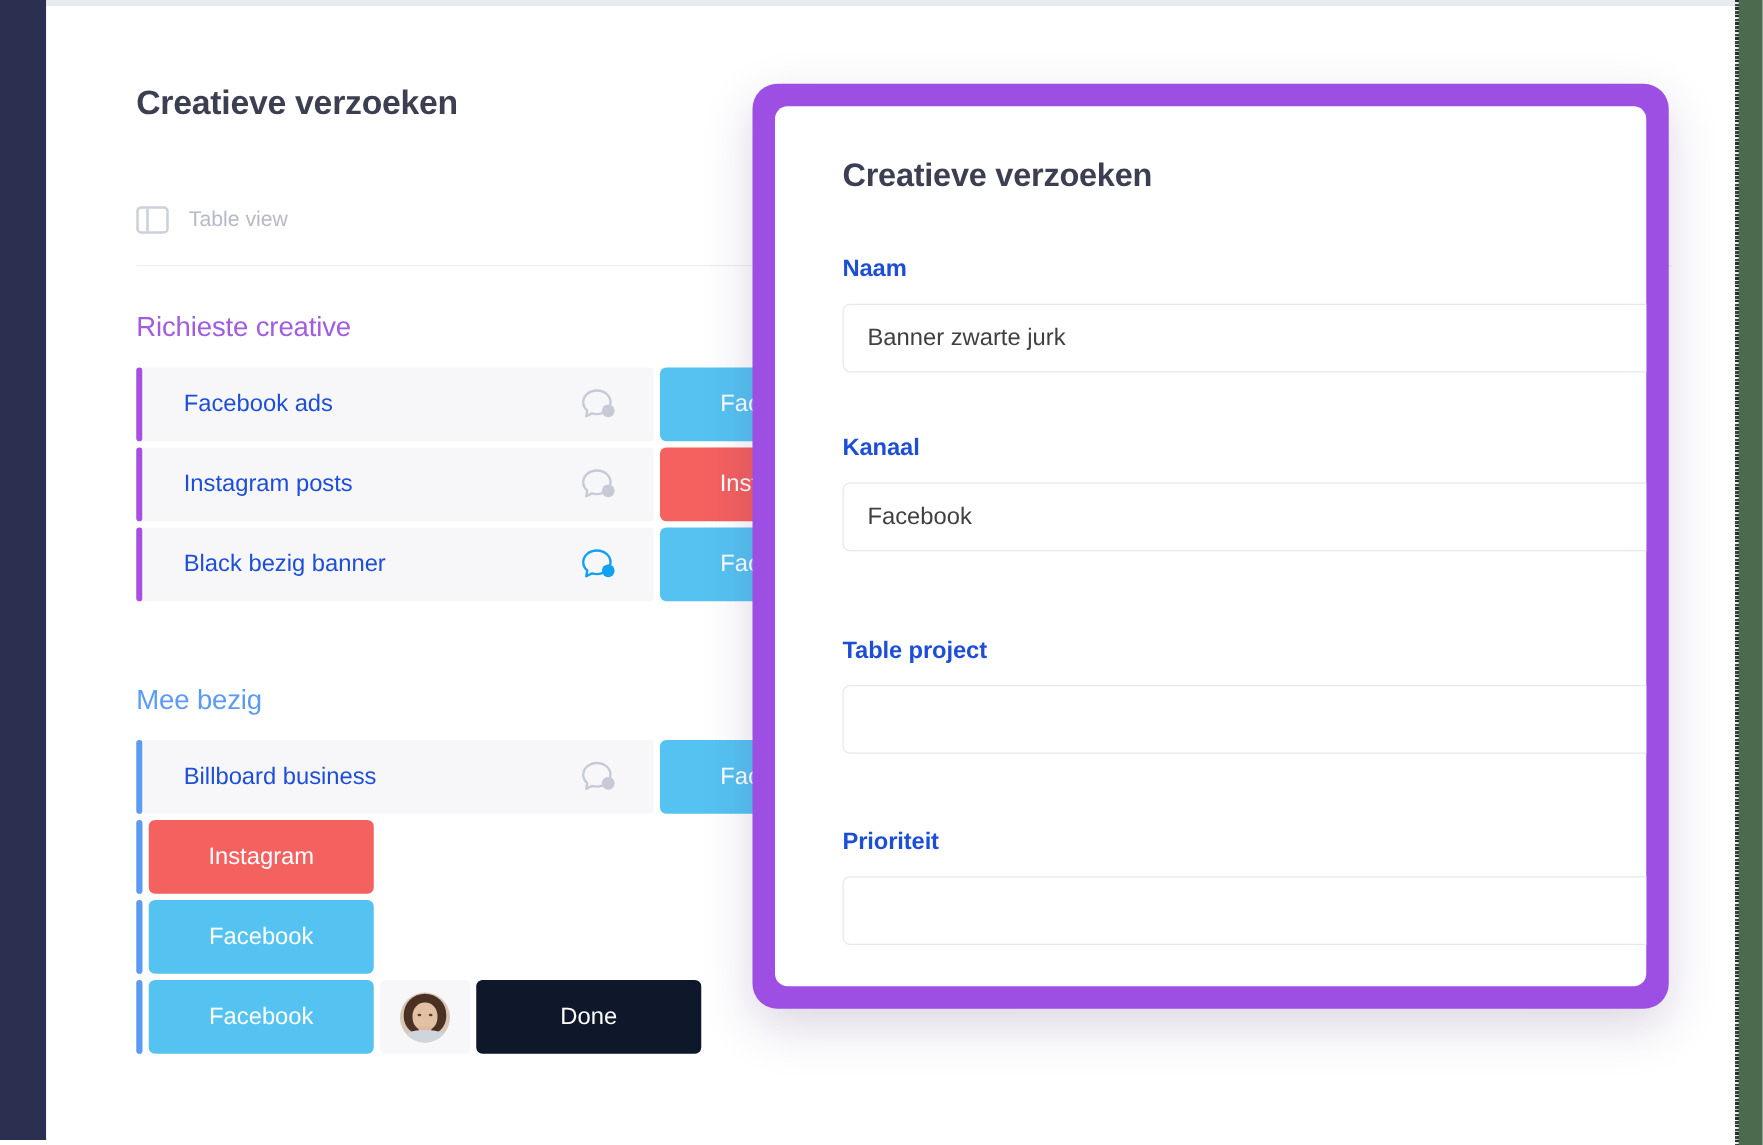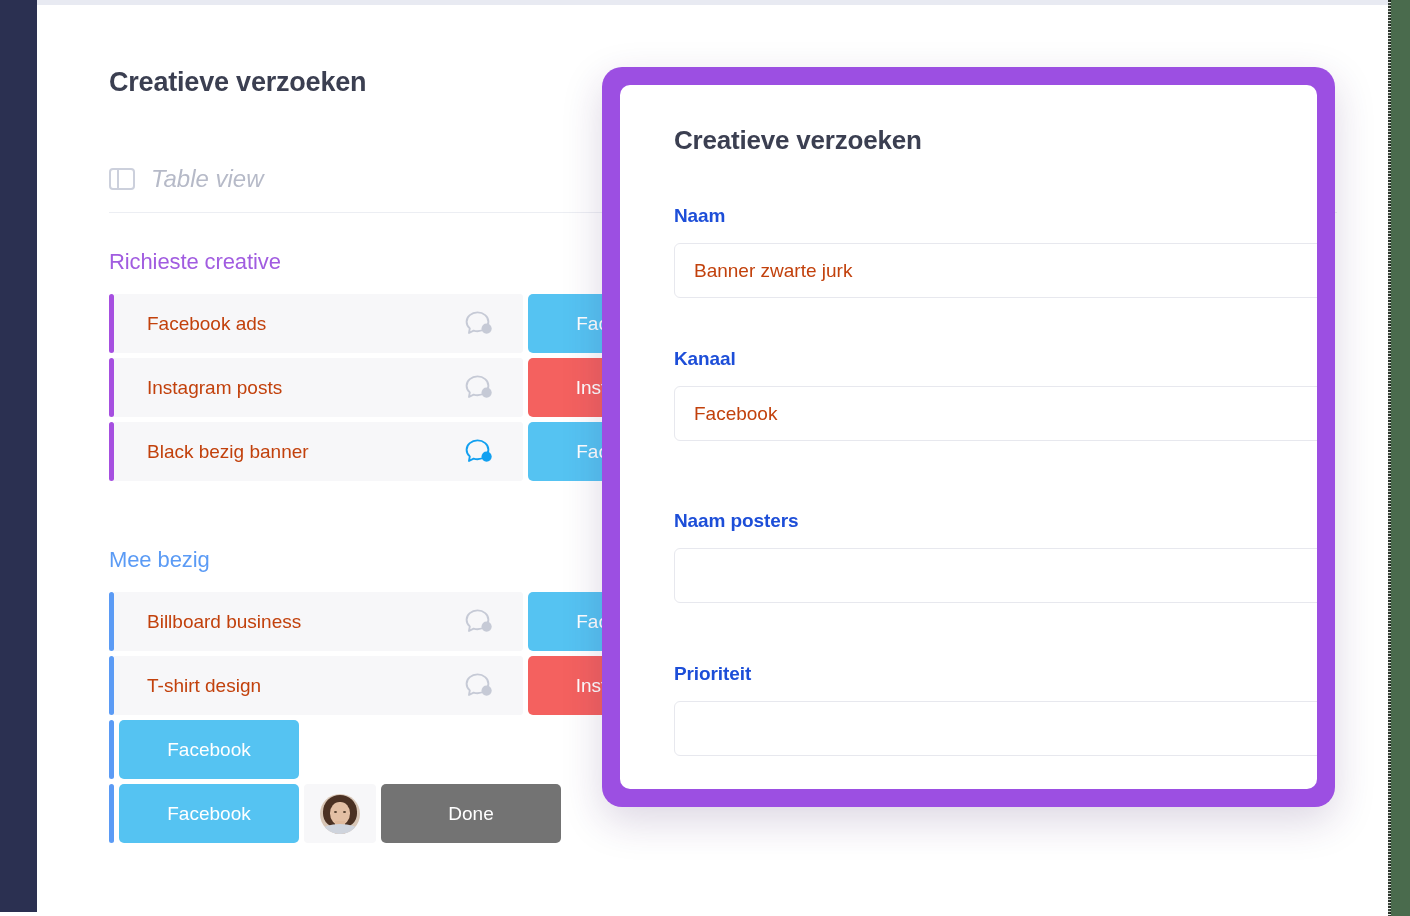--- a/index.html
+++ b/index.html
@@ -90,23 +90,22 @@
   }
   .tv-icon::after {
     content: "";
     position: absolute;
     left: 6px; top: 0; bottom: 0;
     width: 2px;
     background: #ccd0dc;
   }
 
   #table-view-label {
-    font-size: 24px;
+    font-size: 17px;
     color: #b6bac8;
-    font-style: italic;
   }
 
   
   .group {
     position: absolute;
     left: 72px;
     width: 1228px;
   }
   #group-0 { top: 244px; }
   #group-1 { top: 542px; }
@@ -139,21 +138,21 @@
     background: #f7f7f9;
     display: flex;
     align-items: center;
     justify-content: space-between;
     padding: 0 29px 0 33px;
     border-radius: 0 3px 3px 0;
   }
 
   .row-label {
     font-size: 19px;
-    color: #c2410c;
+    color: #1d4ed8;
     white-space: nowrap;
   }
 
   .chat-icon {
     width: 30px; height: 28px;
     position: relative;
     flex: none;
   }
   .chat-icon svg { display: block; }
 
@@ -287,21 +286,21 @@
   .field-input {
     width: 724px;
     height: 55px;
     border: 1px solid #e7e8ee;
     border-radius: 6px;
     background: #ffffff;
     display: flex;
     align-items: center;
     padding: 12px 19px;
     font-size: 19px;
-    color: #c2410c;
+    color: #404040;
     position: relative;
   }
 
   .field-input.is-select {
     justify-content: space-between;
   }
 
   .chevron-down {
     width: 22px; height: 13px;
     flex: none;
@@ -399,49 +398,40 @@
               <svg viewBox="0 0 30 28" width="30" height="28">
                 <path d="M13.5 2.4c-6 0-10.9 4.2-10.9 9.4 0 2.6 1.2 4.9 3.2 6.6l-.8 4.6 4.6-2.3c1.2.4 2.5.6 3.9.6 6 0 10.9-4.2 10.9-9.5S19.5 2.4 13.5 2.4z" fill="none" stroke="#c6cad6" stroke-width="1.9" stroke-linejoin="round"></path>
                 <circle cx="22.6" cy="18.6" r="5.1" fill="#c6cad6"></circle>
               </svg>
             </span>
           </div>
           <div class="row-tag" style="background: rgb(85, 195, 242);">Facebook</div>
         </div>
         <div class="row">
           <div class="row-accent" style="background: rgb(91, 155, 245);"></div>
-          <div class="row-main">
-            <span class="row-label">T-shirt design</span>
-            <span class="chat-icon">
-              <svg viewBox="0 0 30 28" width="30" height="28">
-                <path d="M13.5 2.4c-6 0-10.9 4.2-10.9 9.4 0 2.6 1.2 4.9 3.2 6.6l-.8 4.6 4.6-2.3c1.2.4 2.5.6 3.9.6 6 0 10.9-4.2 10.9-9.5S19.5 2.4 13.5 2.4z" fill="none" stroke="#c6cad6" stroke-width="1.9" stroke-linejoin="round"></path>
-                <circle cx="22.6" cy="18.6" r="5.1" fill="#c6cad6"></circle>
-              </svg>
-            </span>
-          </div>
           <div class="row-tag" style="background: rgb(244, 97, 95);">Instagram</div>
         </div>
         <div class="row">
           <div class="row-accent" style="background: rgb(91, 155, 245);"></div>
           <div class="row-tag" style="background: rgb(85, 195, 242);">Facebook</div>
         </div>
         <div class="row">
           <div class="row-accent" style="background: rgb(91, 155, 245);"></div>
           <div class="row-tag" style="background: rgb(85, 195, 242);">Facebook</div>
           <div class="row-avatar-cell">
             <div class="avatar">
               <div class="hair"></div>
               <div class="face"></div>
               <div class="eye l"></div>
               <div class="eye r"></div>
               <div class="neck"></div>
               <div class="shoulders"></div>
             </div>
           </div>
-          <div class="row-status" style="background: #737373;">Done</div>
+          <div class="row-status" style="background: #0f172a;">Done</div>
         </div>
       </div>
 
   </div>
 
   <div id="modal-wrap" style="background: rgb(156, 79, 226);">
     <div id="modal-card">
       <div id="modal-title">Creatieve verzoeken</div>
 
       <div class="field" id="field-0">
@@ -452,21 +442,21 @@
       </div>
 
       <div class="field" id="field-1">
         <div class="field-label">Kanaal</div>
         <div class="field-input">
           <span>Facebook</span>
         </div>
       </div>
 
       <div class="field" id="field-2">
-        <div class="field-label">Naam posters</div>
+        <div class="field-label">Table project</div>
         <div class="field-input is-select">
           <span></span>
           <svg class="chevron-down" viewBox="0 0 22 13">
             <path d="M2 2 L11 11 L20 2" fill="none" stroke="#3b3f51" stroke-width="2.6" stroke-linecap="round" stroke-linejoin="round"></path>
           </svg>
         </div>
       </div>
 
       <div class="field" id="field-3">
         <div class="field-label">Prioriteit</div>

